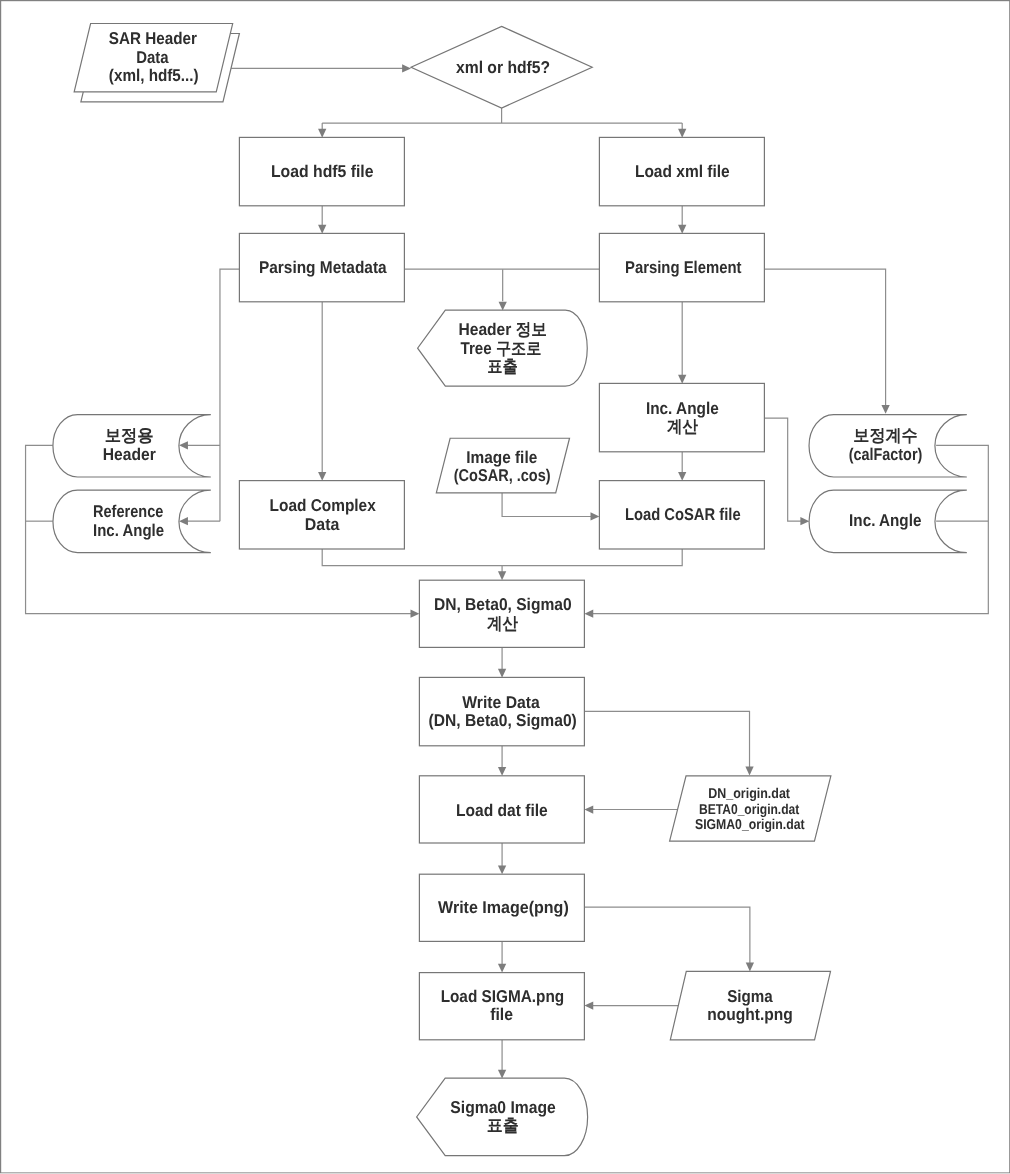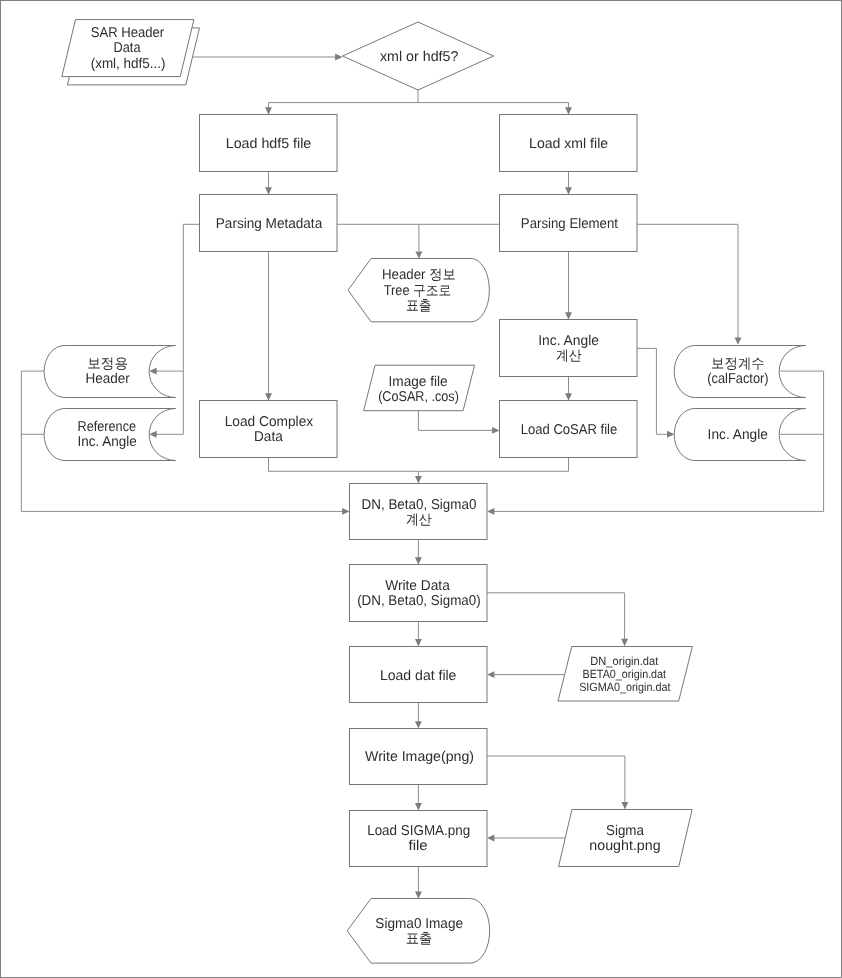--- a/index.html
+++ b/index.html
@@ -1,20 +1,20 @@
 <!DOCTYPE html>
 <html><head>
 <meta charset="utf-8">
 <title>SAR Processing Flowchart</title>
 <style>
   html,body{margin:0;padding:0;background:#ffffff;}
   body{width:842px;height:978px;overflow:hidden;
        font-family:"Liberation Sans",sans-serif;}
   #canvas{position:relative;width:842px;height:978px;background:#fff;
-          box-sizing:border-box;border:1px solid #808080;}
+          box-sizing:border-box;border:1px solid #808080;font-weight:bold;}
   #diagram text{}
   #diagram{position:absolute;left:-1px;top:-1px;transform:translateZ(0);}
   .shape{fill:#ffffff;stroke:#767676;stroke-width:1;stroke-linejoin:miter;}
   .conn{fill:none;stroke:#8d8d8d;stroke-width:1;}
   .head{fill:#7d7d7d;stroke:none;}
   text{font-family:"Liberation Sans",sans-serif;font-size:14.2px;fill:#2e2e2e;
        text-anchor:middle;text-rendering:geometricPrecision;
        -webkit-font-smoothing:antialiased;}
   text.small{font-size:11.9px;}
 </style>

